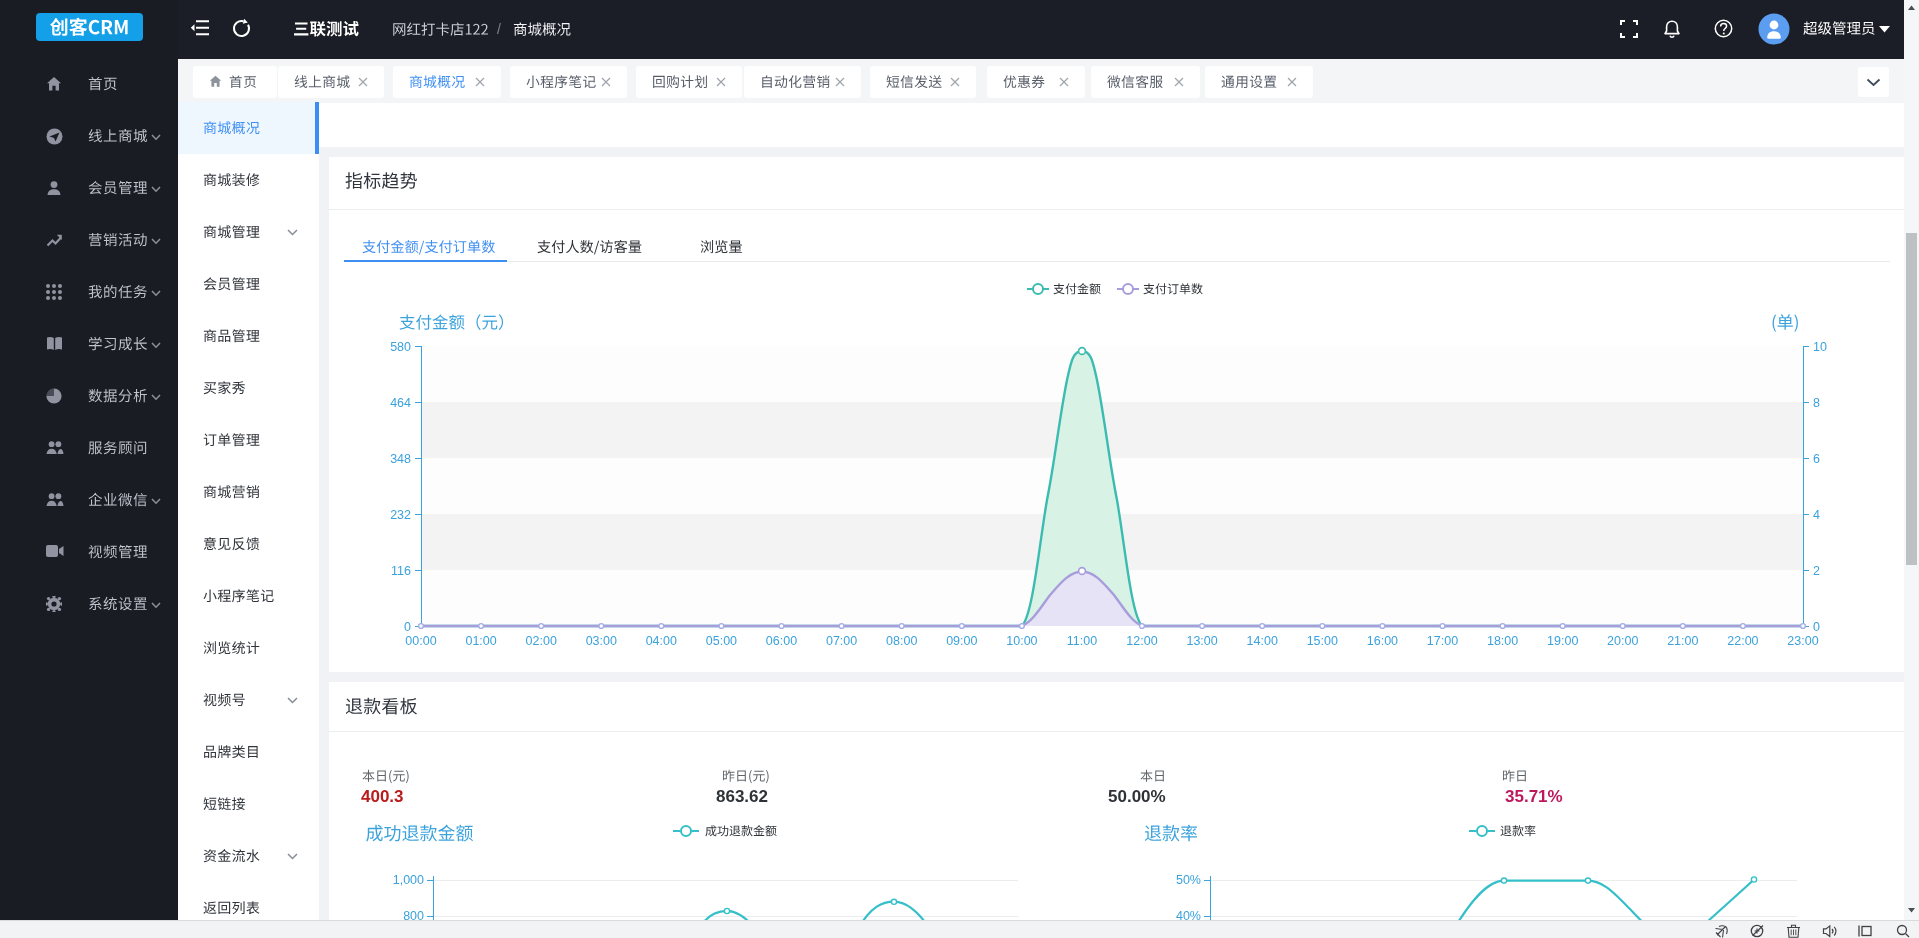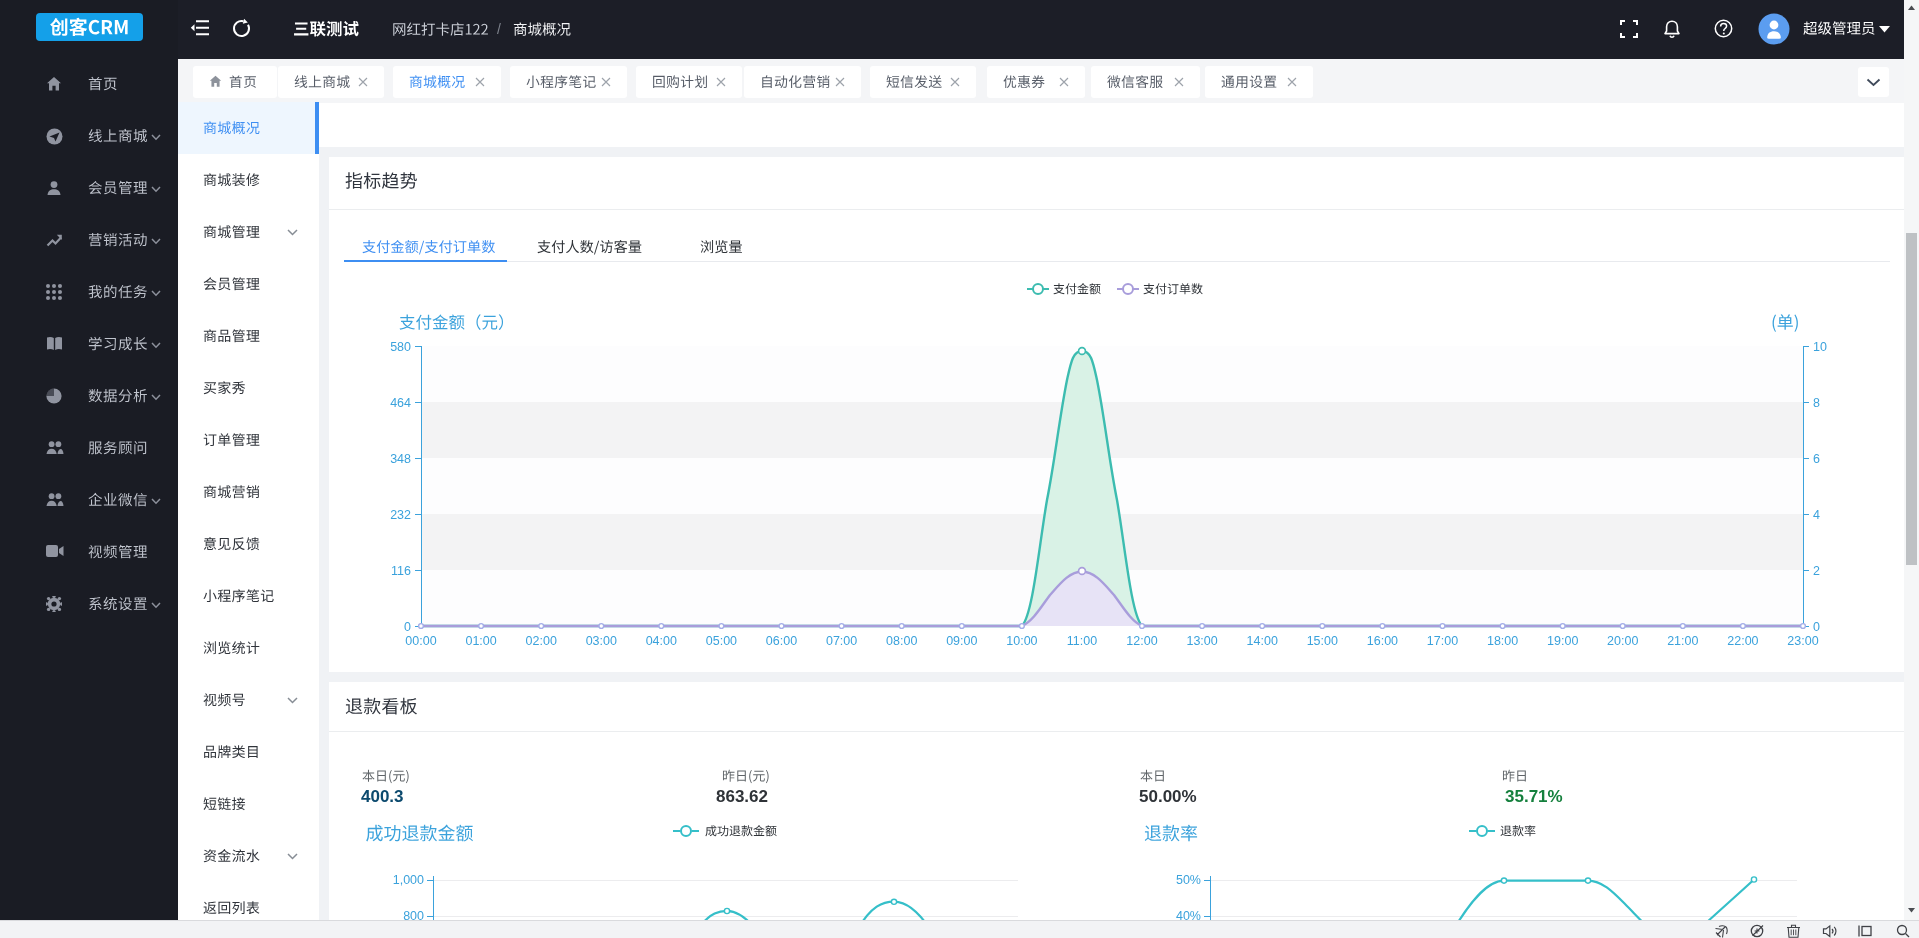--- a/index.html
+++ b/index.html
@@ -271,24 +271,24 @@
     <circle cx="1502.6" cy="626" r="2.4" fill="#fff" stroke="#a3ade8" stroke-width="1.4"></circle>
     <circle cx="1562.7" cy="626" r="2.4" fill="#fff" stroke="#a3ade8" stroke-width="1.4"></circle>
     <circle cx="1622.7" cy="626" r="2.4" fill="#fff" stroke="#a3ade8" stroke-width="1.4"></circle>
     <circle cx="1682.8" cy="626" r="2.4" fill="#fff" stroke="#a3ade8" stroke-width="1.4"></circle>
     <circle cx="1742.9" cy="626" r="2.4" fill="#fff" stroke="#a3ade8" stroke-width="1.4"></circle>
     <circle cx="1803.0" cy="626" r="2.4" fill="#fff" stroke="#a3ade8" stroke-width="1.4"></circle>
     <circle cx="1082.0" cy="351" r="3.4" fill="#fff" stroke="#3cbcb0" stroke-width="1.6"></circle>
     <circle cx="1082.0" cy="571" r="3.4" fill="#fff" stroke="#a89ddb" stroke-width="1.6"></circle>
   </svg>
 <div style="position:absolute;left:329px;top:731px;width:1575px;height:1px;background:#ebedef"></div>
-<div style="position:absolute;left:361px;top:787px;font:700 17px 'Liberation Sans',sans-serif;color:#0c4a6e">400.3</div>
+<div style="position:absolute;left:361px;top:787px;font:700 17px 'Liberation Sans',sans-serif;color:#b91c1c">400.3</div>
 <div style="position:absolute;left:716px;top:787px;font:700 17px 'Liberation Sans',sans-serif;color:#2f3338">863.62</div>
-<div style="position:absolute;left:1139px;top:787px;font:700 17px 'Liberation Sans',sans-serif;color:#2f3338">50.00%</div>
-<div style="position:absolute;left:1505px;top:787px;font:700 17px 'Liberation Sans',sans-serif;color:#15803d">35.71%</div>
+<div style="position:absolute;left:1108px;top:787px;font:700 17px 'Liberation Sans',sans-serif;color:#2f3338">50.00%</div>
+<div style="position:absolute;left:1505px;top:787px;font:700 17px 'Liberation Sans',sans-serif;color:#be185d">35.71%</div>
 <svg style="position:absolute;left:673px;top:822px" width="26" height="18" viewBox="0 0 26 18" fill="none">
 <path d="M0 9H7.5M18.5 9H26" stroke="#35bfc9" stroke-width="2"></path>
     <circle cx="13" cy="9" r="5" stroke="#35bfc9" stroke-width="2" fill="#fff"></circle>
   </svg>
 <svg style="position:absolute;left:1469px;top:822px" width="26" height="18" viewBox="0 0 26 18" fill="none">
 <path d="M0 9H7.5M18.5 9H26" stroke="#35bfc9" stroke-width="2"></path>
     <circle cx="13" cy="9" r="5" stroke="#35bfc9" stroke-width="2" fill="#fff"></circle>
   </svg>
 <svg style="position:absolute;left:329px;top:855px" width="1575" height="83" viewBox="329 855 1575 83" fill="none">
     <path d="M433.5 876V920" stroke="#3ba2dc"></path>

